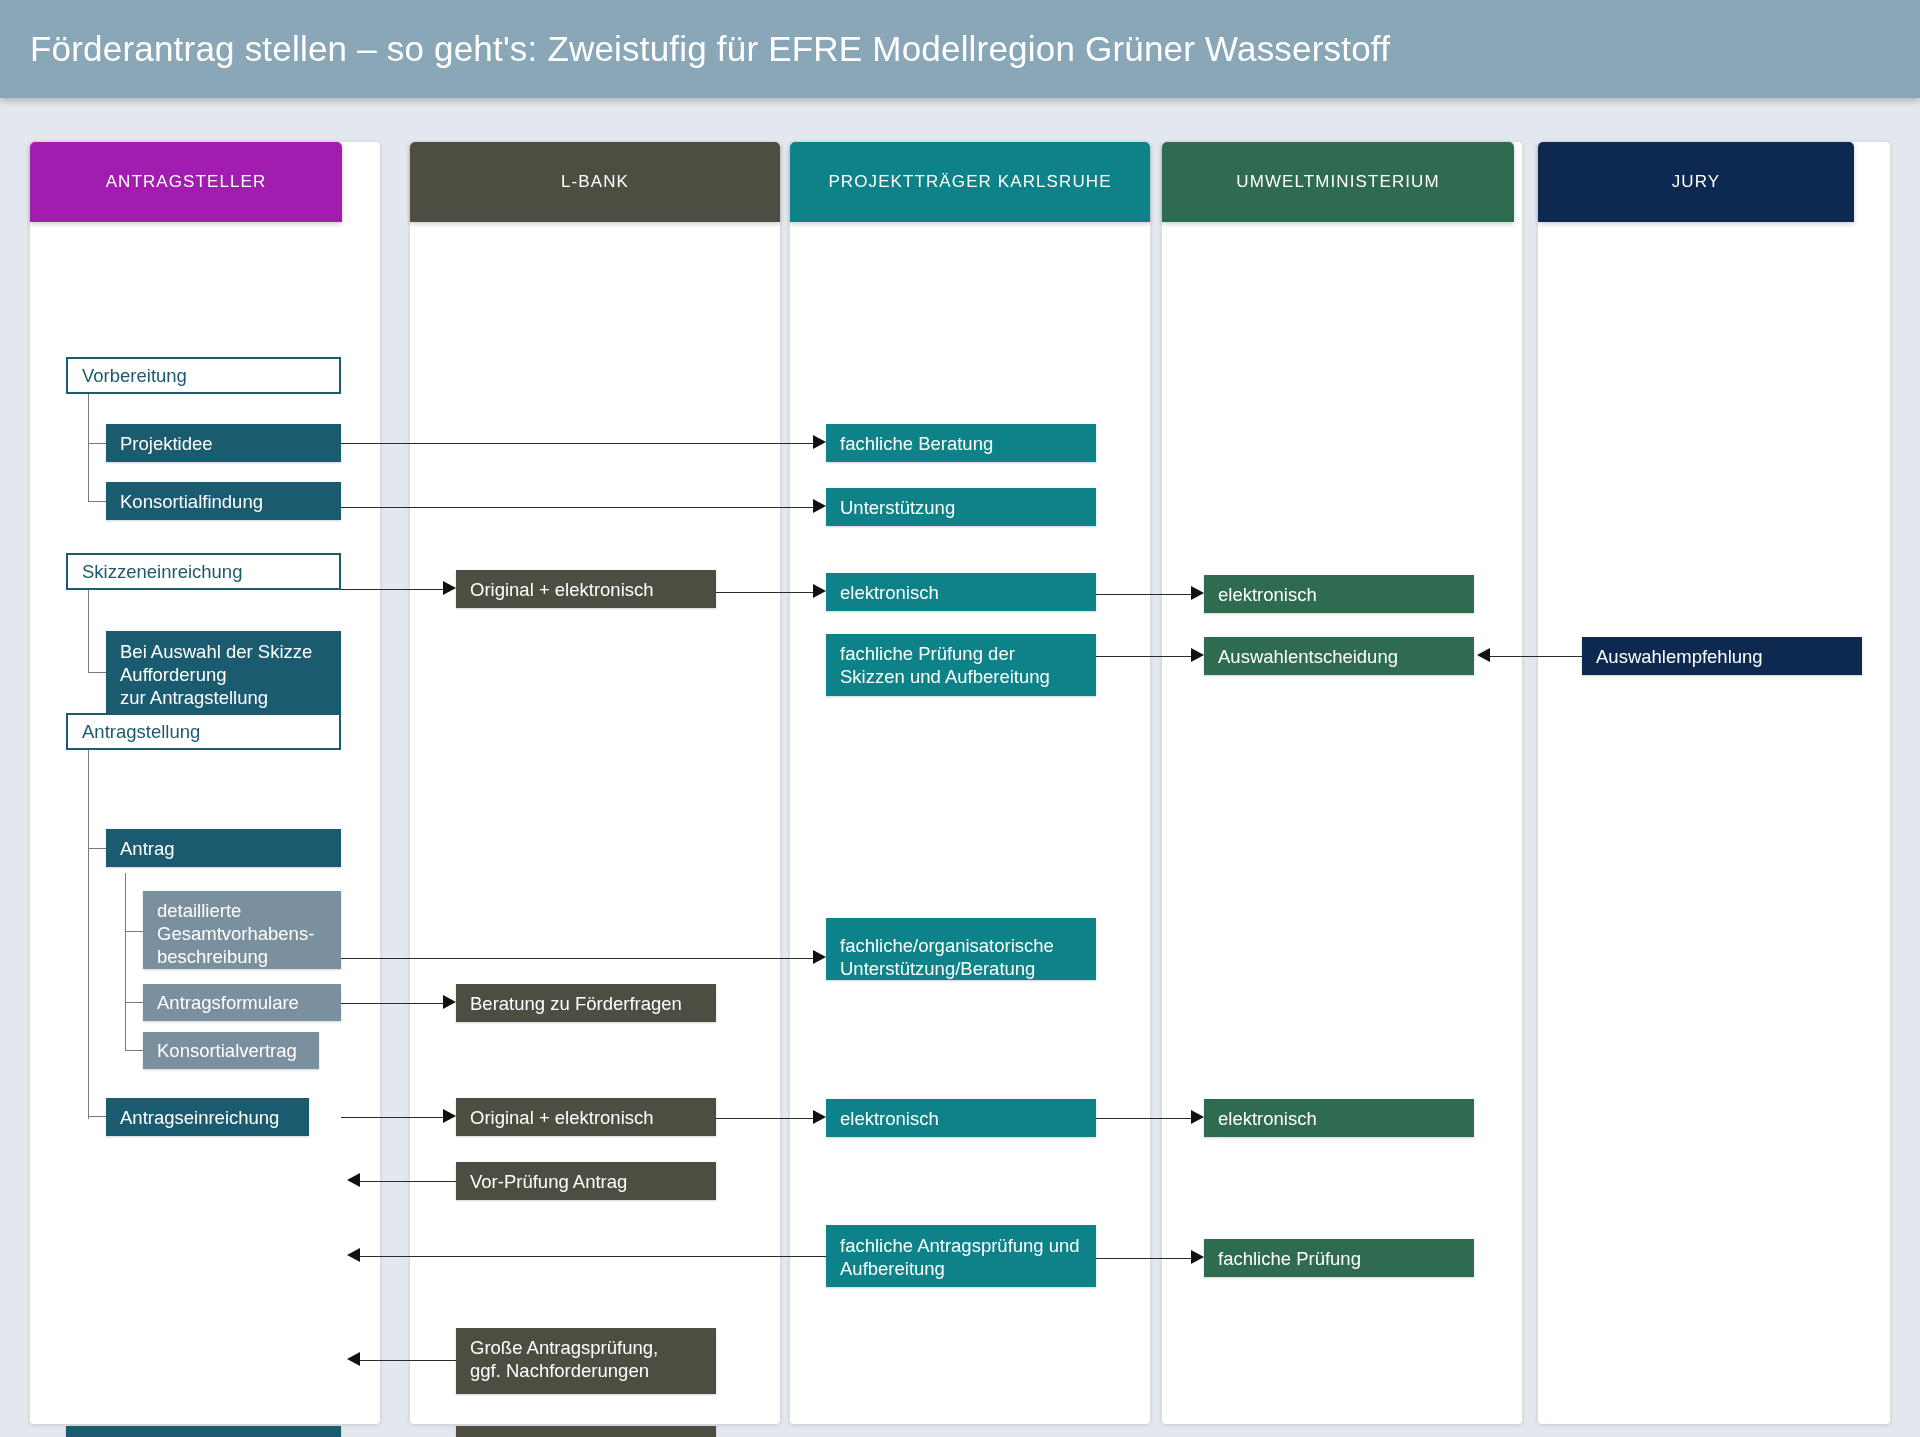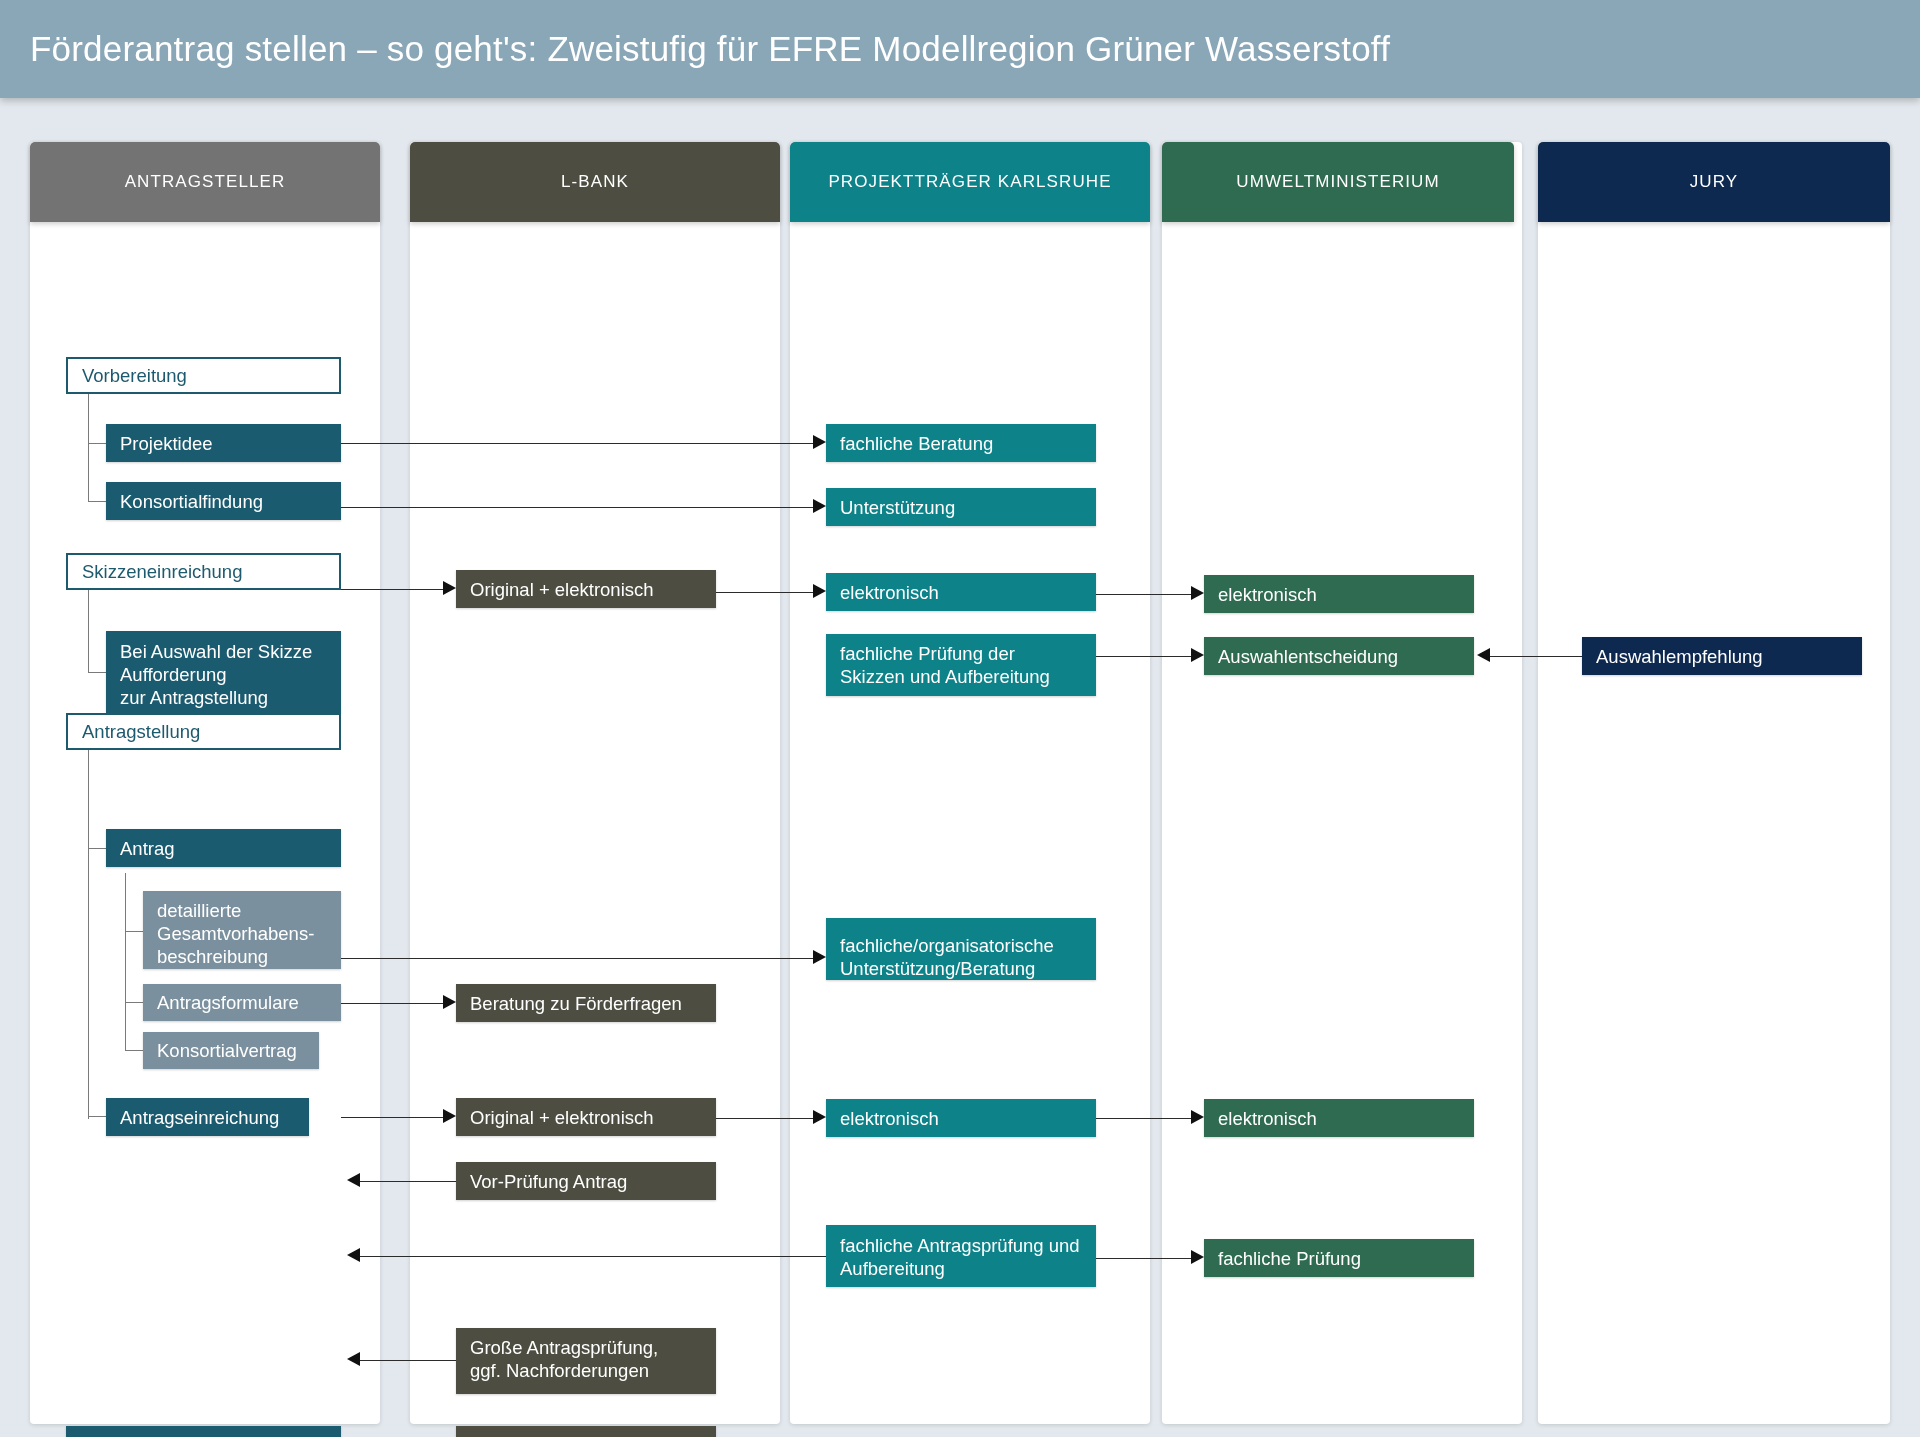--- a/index.html
+++ b/index.html
@@ -132,33 +132,33 @@
   </div>
 
   <div id="canvas">
 
     <div class="lane" style="left:30px;  width:350px;"></div>
     <div class="lane" style="left:410px; width:370px;"></div>
     <div class="lane" style="left:790px; width:360px;"></div>
     <div class="lane" style="left:1162px;width:360px;"></div>
     <div class="lane" style="left:1538px;width:352px;"></div>
 
-    <div class="lane-header" style="left:30px; width:350px; background:#737373;">
+    <div class="lane-header" style="left:30px; width:312px; background:#a21caf;">
       <span>ANTRAGSTELLER</span>
     </div>
     <div class="lane-header" style="left:410px; width:370px; background:#4d4e41;">
       <span>L-BANK</span>
     </div>
     <div class="lane-header" style="left:790px; width:360px; background:#0d8289;">
       <span>PROJEKTTRÄGER KARLSRUHE</span>
     </div>
     <div class="lane-header" style="left:1162px; width:352px; background:#2f6b50;">
       <span>UMWELTMINISTERIUM</span>
     </div>
-    <div class="lane-header" style="left:1538px; width:352px; background:#0e2950;">
+    <div class="lane-header" style="left:1538px; width:316px; background:#0e2950;">
       <span>JURY</span>
     </div>
 
     <div class="tree-line" style="left:88px; top:276px; height:127px;"></div>
     <div class="tree-stub" style="left:88px; top:345px; width:19px;"></div>
     <div class="tree-stub" style="left:88px; top:403px; width:19px;"></div>
 
     <div class="tree-line" style="left:88px; top:472px; height:103px;"></div>
     <div class="tree-stub" style="left:88px; top:574px; width:19px;"></div>
 

